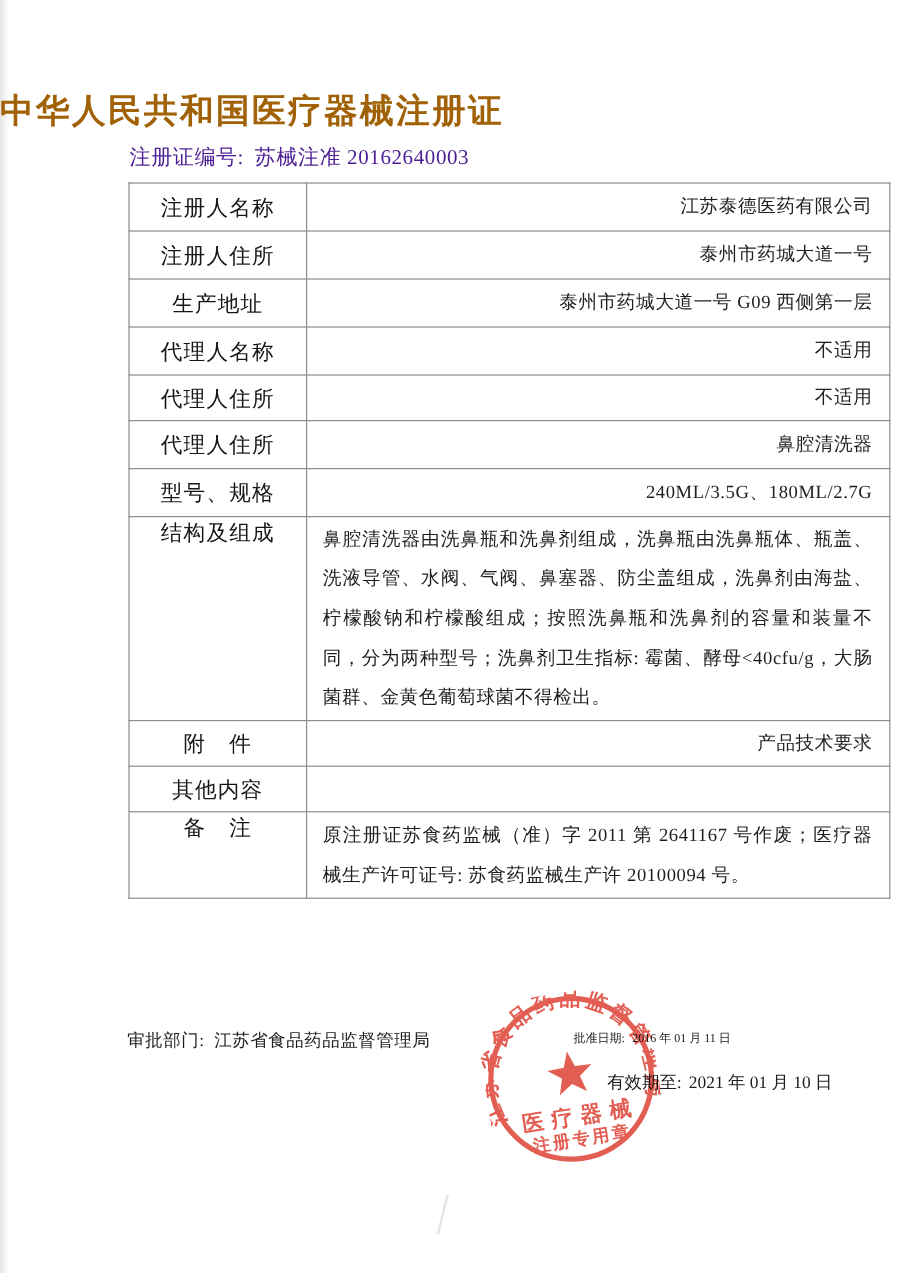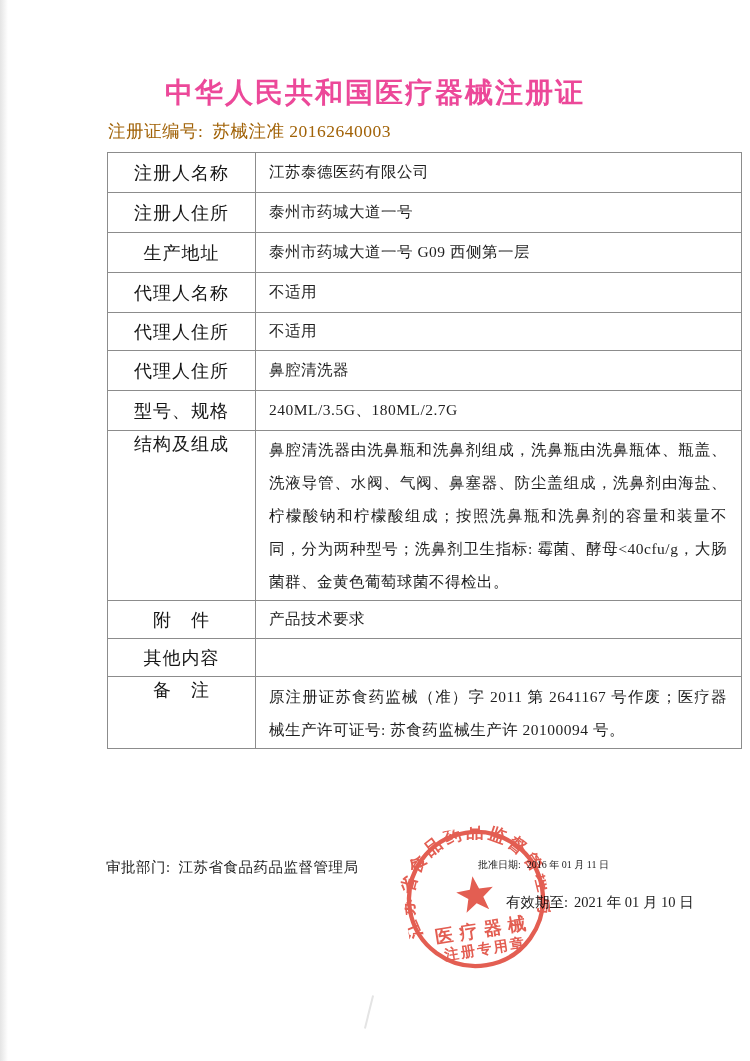--- a/index.html
+++ b/index.html
@@ -28,48 +28,49 @@
     left: 368px; top: 995px;
     width: 2px; height: 34px;
     background: #c9c9c9;
     transform: rotate(14deg);
     opacity: .5;
   }
   .doc-title {
     position: absolute;
     left: 0; right: 0;
     top: 74px;
-    text-align: center;
+    text-align: left;
     font-size: 28px;
     font-weight: bold;
     letter-spacing: 2px;
-    color: #ec4899;
+    color: #a16207;
   }
   .reg-line {
     position: absolute;
     left: 108px;
     top: 119px;
     font-size: 17.5px;
-    color: #a16207;
+    color: #4c1d95;
     letter-spacing: .5px;
   }
   .reg-line .reg-value { margin-left: 9px; }
 
   table.cert-table {
     position: absolute;
     left: 107px;
     top: 152px;
     width: 635px;
     border-collapse: collapse;
     table-layout: fixed;
   }
   .cert-table td {
     border: 1px solid #8c8c8c;
     font-size: 15.5px;
     color: #1e1e1e;
+    text-align: right;
   }
   .cert-table col.c-label { width: 148px; }
   .cert-table td.label {
     text-align: center;
     font-size: 18px;
     letter-spacing: 1px;
     color: #161616;
   }
   .cert-table td.value {
     padding: 2px 14px 2px 13px;

